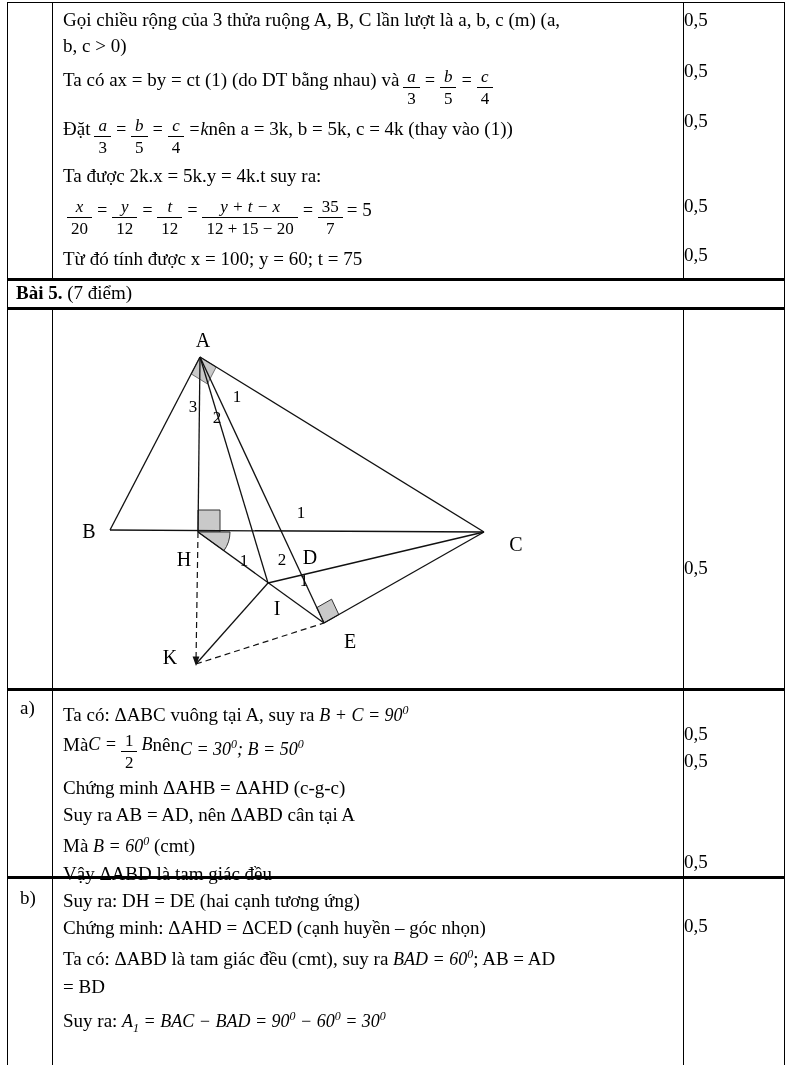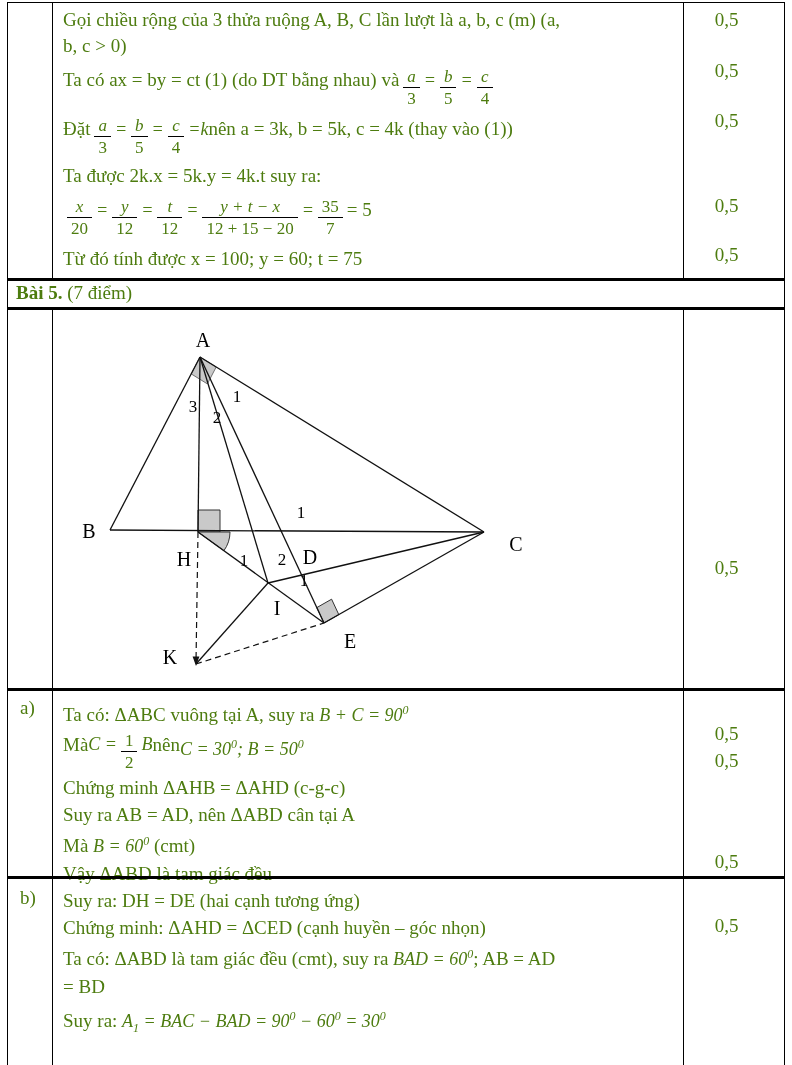--- a/index.html
+++ b/index.html
@@ -1,30 +1,30 @@
 <!DOCTYPE html>
 <html><head>
 <meta charset="utf-8">
 <style>
   html,body{margin:0;padding:0;background:#ffffff;}
   .page{
     position:relative;width:792px;height:1065px;background:#fff;
-    font-family:"Liberation Serif", serif;font-size:19px;color:#4d7c0f;
+    font-family:"Liberation Serif", serif;font-size:19px;color:#000000;
   }
   .tbl{
     position:absolute;left:7px;top:2px;width:776px;
     border:1px solid #000;border-bottom:2px solid #000;
     display:flex;flex-direction:column;
   }
   .row{display:flex;flex-direction:row;border-top:3px solid #000000;}
   .row:first-child{border-top:none;}
   .c1{width:45px;flex:0 0 45px;border-right:1px solid #000;padding:6px 0 0 12px;box-sizing:border-box;}
   .c2{width:630px;flex:0 0 630px;padding:4px 6px 0 10px;box-sizing:border-box;}
   .c3{width:98px;flex:0 0 98px;border-left:1px solid #000;position:relative;box-sizing:border-box;}
-  .score{position:absolute;left:0;right:12px;text-align:center;}
+  .score{position:absolute;left:0;right:12px;}
   .full{padding:1px 0 1px 8px;}
   p{margin:0;line-height:26px;}
   .fline{margin:8px 0 6px 0;display:flex;align-items:flex-start;flex-wrap:nowrap;}
   .frac{display:inline-block;vertical-align:middle;text-align:center;
         font-size:17px;line-height:1.12;margin:0 4px;}
   .frac .n{display:block;border-bottom:1px solid #000;padding:0 4px 1px 4px;}
   .frac .d{display:block;padding:1px 4px 0 4px;}
   .v{font-style:italic;}
   .mi{font-style:italic;font-size:18px;}
   sup{font-size:12px;}

